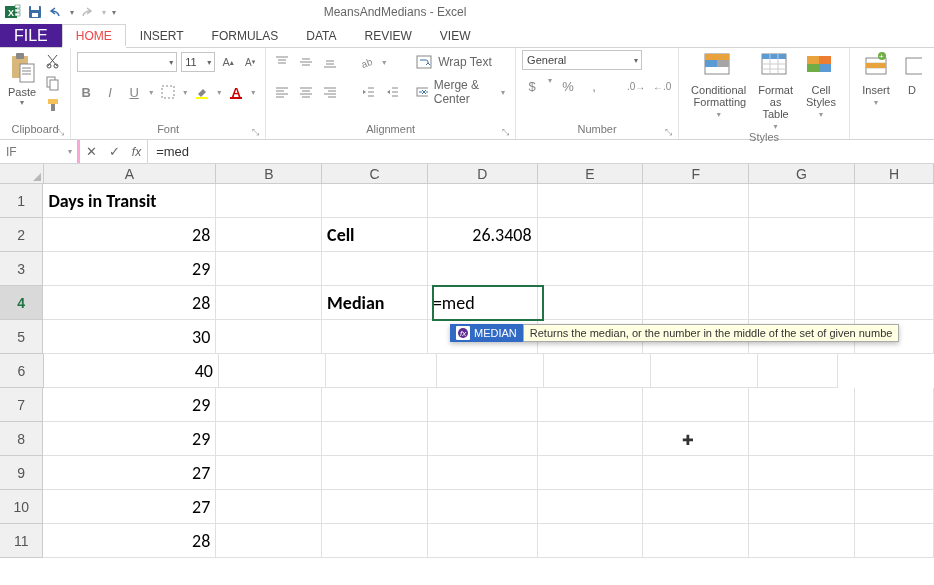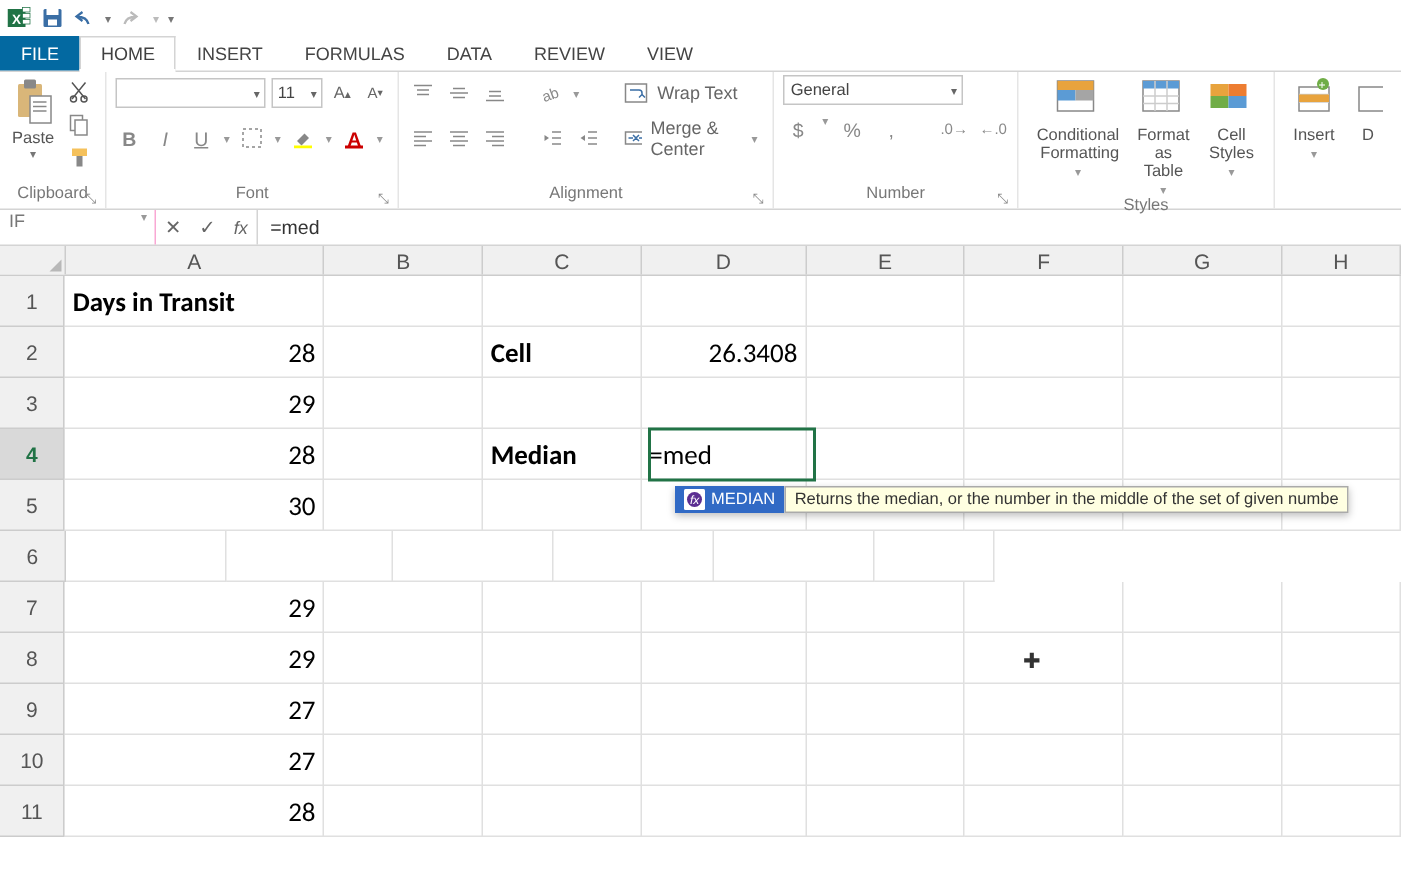--- a/index.html
+++ b/index.html
@@ -5,22 +5,22 @@
 * { margin: 0; padding: 0; box-sizing: border-box; font-family: 'Segoe UI', Tahoma, sans-serif; }
 body { background: #fff; font-size: 12px; color: #444; user-select: none; }
 
 .qat { height: 24px; display: flex; align-items: center; padding-left: 4px; background: #fff; }
 .qat-icon { width: 18px; height: 18px; margin-right: 4px; display: flex; align-items: center; justify-content: center; cursor: pointer; }
 .title-area { flex: 1; text-align: center; }
 .title-text { font-size: 12px; color: #666; }
 
 .tabs { height: 24px; display: flex; align-items: stretch; background: #fff; border-bottom: 1px solid #d4d4d4; }
 .tab { padding: 0 14px; display: flex; align-items: center; font-size: 12px; color: #444; cursor: pointer; }
-.tab-file { background: #0369a1; color: #fff; font-size: 12px; }
-.tab-active { color: #404040; position: relative; }
+.tab-file { background: #4c1d95; color: #fff; font-size: 16px; }
+.tab-active { color: #ef4444; position: relative; }
 .tab-active::after { content: ''; position: absolute; bottom: -1px; left: 0; right: 0; height: 2px; background: #fff; }
 .tab-active::before { content: ''; position: absolute; bottom: -1px; left: 0; right: 0; top: 0; border: 1px solid #d4d4d4; border-bottom: none; }
 
 .ribbon { height: 92px; background: #fff; display: flex; border-bottom: 1px solid #d4d4d4; }
 .group { border-right: 1px solid #e5e5e5; padding: 2px 6px 0 6px; display: flex; flex-direction: column; }
 .group-content { flex: 1; display: flex; align-items: flex-start; }
 .group-label { text-align: center; font-size: 11px; color: #777; padding-bottom: 1px; height: 16px; position: relative; }
 .group-label .dlauncher { position: absolute; right: 0; bottom: 1px; font-size: 9px; color: #888; cursor: pointer; }
 .clip-stack { display: flex; flex-direction: column; gap: 0; margin-left: 4px; }
 .clip-row { width: 22px; height: 22px; display: flex; align-items: center; justify-content: center; cursor: pointer; }
@@ -43,21 +43,21 @@
 .wm-btn { height: 24px; display: flex; align-items: center; gap: 6px; cursor: pointer; color: #666; padding: 0 4px; font-size: 12px; }
 
 .num-top { width: 120px; height: 20px; border: 1px solid #c5c5c5; font-size: 11px; padding-left: 4px; display: flex; align-items: center; background: #fff; margin-bottom: 6px; }
 .num-row { display: flex; gap: 6px; }
 .num-btn { width: 20px; height: 20px; display:flex; align-items:center; justify-content:center; font-size:13px; cursor:pointer; color:#888; }
 
 .big-btn { display: flex; flex-direction: column; align-items: center; gap: 2px; cursor: pointer; padding: 0 6px; }
 .big-btn-label { font-size: 11px; color: #555; text-align: center; line-height: 1.1; }
 
 .formula-bar { height: 24px; display: flex; align-items: stretch; border-bottom: 1px solid #d4d4d4; }
-.name-box { width: 104px; border-right: 1px solid #f9a8d4; display: flex; align-items: flex-start; padding-left: 6px; font-size: 12px; color: #777; position: relative; }
+.name-box { width: 80px; border-right: 3px solid #f9a8d4; display: flex; align-items: center; padding-left: 6px; font-size: 12px; color: #777; position: relative; }
 .name-box .caret { position: absolute; right: 5px; font-size: 8px; color: #999; }
 .fb-btns { display: flex; align-items: center; padding: 0 6px; gap: 12px; border-right: 1px solid #d4d4d4; }
 .fb-btn { cursor: pointer; font-size: 13px; color: #666; }
 .fx { font-style: italic; font-size: 12px; }
 .formula-input { flex: 1; display: flex; align-items: center; padding-left: 8px; font-size: 13px; font-family: Calibri, sans-serif; color: #333; }
 
 .grid { position: relative; overflow: hidden; }
 .col-header { display: flex; height: 20px; background: #f0f0f0; border-bottom: 1px solid #ccc; }
 .select-all { width: 44px; border-right: 1px solid #ccc; background: #f0f0f0; position: relative; }
 .select-all::after { content: ''; position: absolute; bottom: 2px; right: 2px; border-left: 8px solid transparent; border-bottom: 8px solid #b8b8b8; }
@@ -108,20 +108,21 @@
       </svg>
   </div>
   <span style="font-size:8px;color:#777;margin-right:6px;cursor:pointer;">▾</span>
   <div class="qat-icon">
     <svg width="18" height="14">
         <path d="M7 3 L11 6 L7 9 M11 6 Q4 6 3 11" stroke="#bbb" stroke-width="1.5" fill="none"></path>
       </svg>
   </div>
   <span style="font-size:8px;color:#bbb;margin-right:6px;">▾</span>
   <span style="font-size:8px;color:#777;cursor:pointer;">▾</span>
+  <div class="title-area"><span class="title-text">MeansAndMedians - Excel</span></div>
   <div style="width:260px;"></div>
 </div>
 
 <div class="tabs">
   <div class="tab tab-file">FILE</div>
   <div class="tab tab-active">HOME</div>
   <div class="tab">INSERT</div>
   <div class="tab">FORMULAS</div>
   <div class="tab">DATA</div>
   <div class="tab">REVIEW</div>
@@ -470,20 +471,21 @@
         <div class="cell cw-B"></div>
         <div class="cell cw-C"></div>
         <div class="cell cw-D"></div>
         <div class="cell cw-E"></div>
         <div class="cell cw-F"></div>
         <div class="cell cw-G"></div>
         <div class="cell cw-H"></div>
       </div>
     <div class="row">
         <div class="row-header">6</div>
+        <div class="cell cw-A right">40</div>
         <div class="cell cw-B"></div>
         <div class="cell cw-D"></div>
         <div class="cell cw-E"></div>
         <div class="cell cw-F"></div>
         <div class="cell cw-G"></div>
         <div class="cell cw-H"></div>
       </div>
     <div class="row">
         <div class="row-header">7</div>
         <div class="cell cw-A right">29</div>

